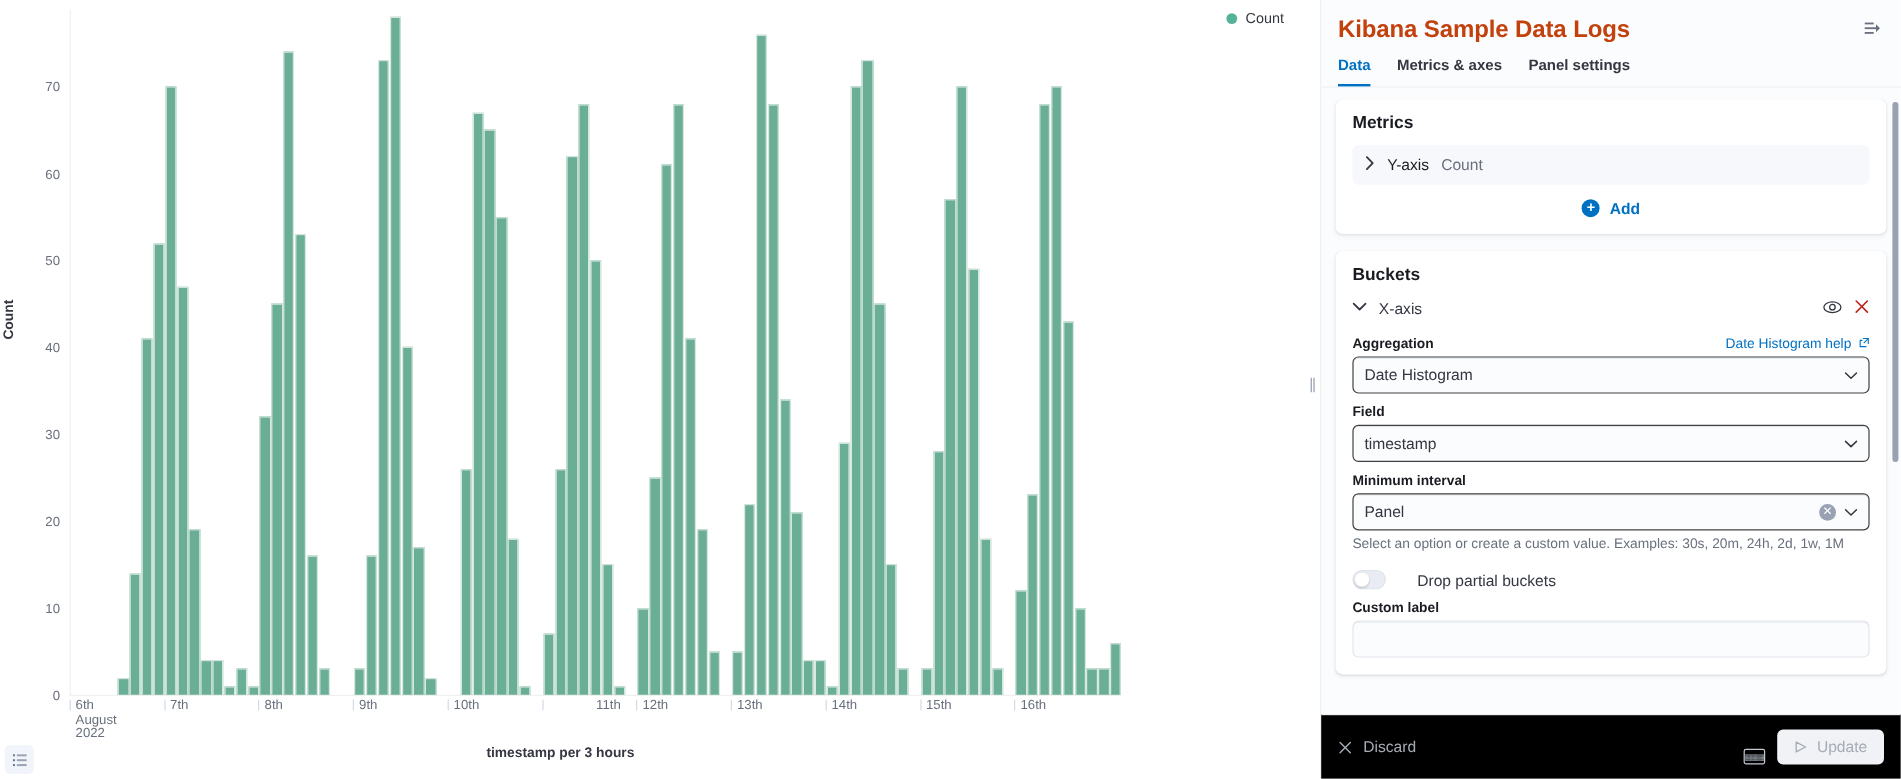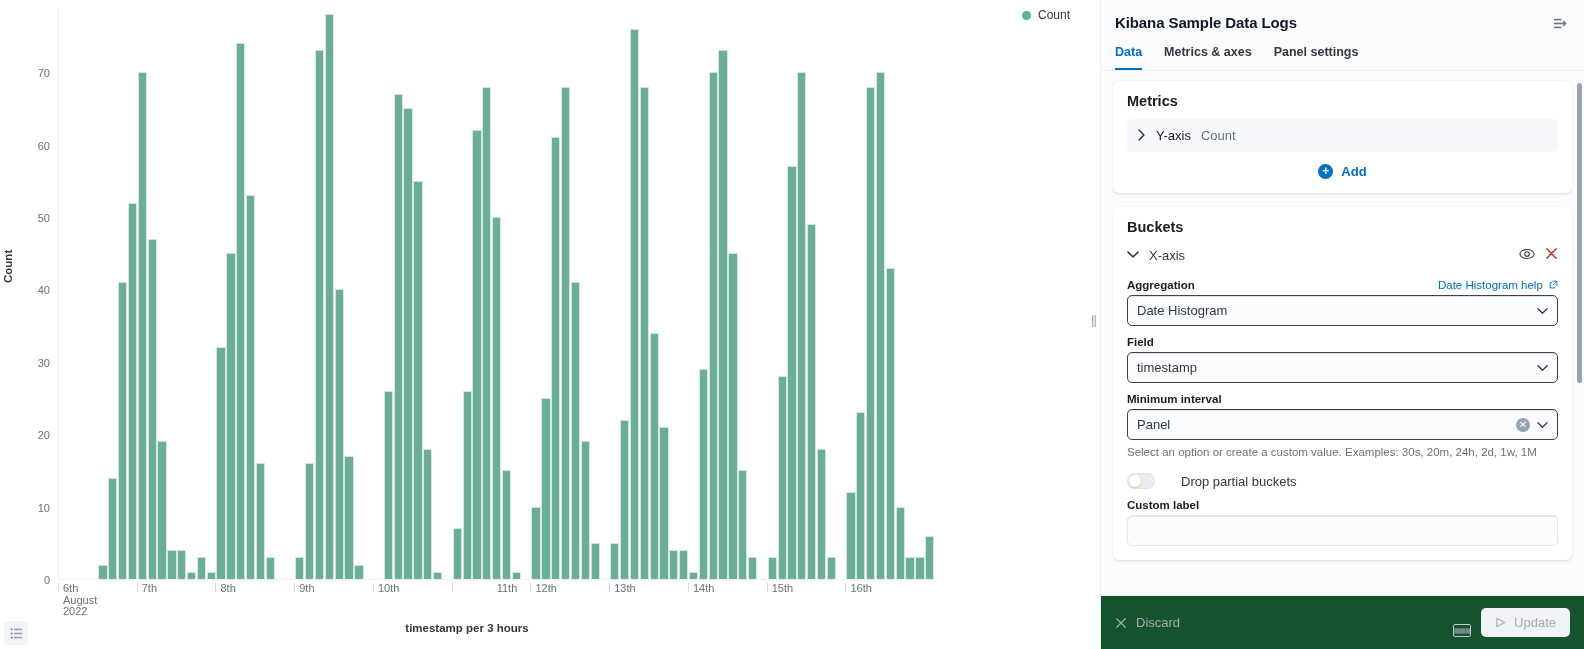--- a/index.html
+++ b/index.html
@@ -92,21 +92,21 @@
     width: 484px; height: 649px; flex: 0 0 484px;
     background: #fbfcfd;
     border-left: 1px solid #eef0f3;
     position: relative;
     display: flex; flex-direction: column;
   }
   #panel-header {
     padding: 14px 16px 0 14px;
     display: flex; align-items: flex-start; justify-content: space-between;
   }
-  #panel-title { font-size: 15px; font-weight: bold; color: #0f172a; letter-spacing: -0.1px; }
+  #panel-title { font-size: 20px; font-weight: bold; color: #c2410c; letter-spacing: -0.1px; }
   #collapse-icon { color: #69707d; cursor: pointer; padding-top: 2px; }
   #tabs {
     display: flex; gap: 22px;
     padding: 10px 14px 0 14px;
     border-bottom: 1px solid #eef0f3;
     font-size: 12.5px;
   }
   .tab {
     padding-bottom: 9px; font-weight: bold; color: #343741; cursor: pointer;
     border-bottom: 2px solid transparent;
@@ -196,21 +196,21 @@
     outline: none;
   }
   #panel-scrollbar {
     position: absolute; right: 2px; top: 12px;
     width: 5px; height: 300px; border-radius: 3px;
     background: #98a2b3;
   }
   #panel-footer {
     flex: 0 0 54px;
     border-top: 1px solid #eef0f3;
-    background: #14532d;
+    background: #000000;
     display: flex; align-items: center; justify-content: space-between;
     padding: 0 14px;
   }
   .footer-left { display: flex; align-items: center; gap: 9px; font-size: 13px; color: #a6abb5; cursor: pointer; }
   .footer-right { display: flex; align-items: flex-end; gap: 10px; }
   #kbd-icon {
     width: 18px; height: 13px; border: 1px solid #c3c8d2; border-radius: 2px;
     display: flex; align-items: center; justify-content: center;
     font-size: 7px; color: #9aa0ab; letter-spacing: -1px; overflow: hidden;
   }

